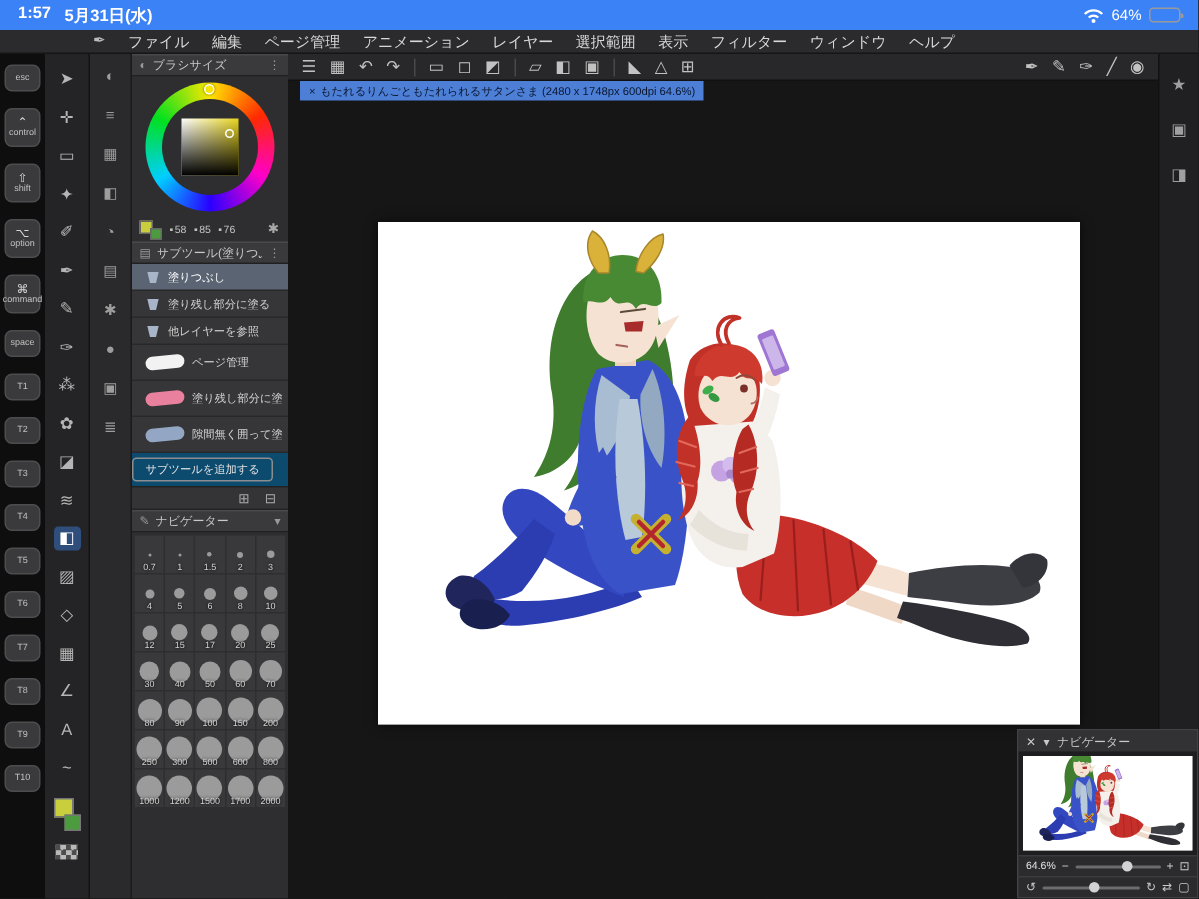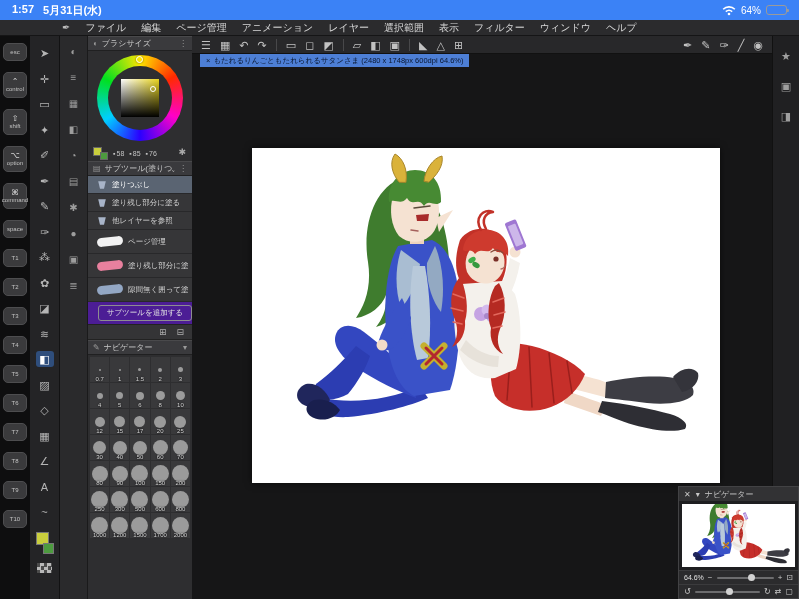--- a/index.html
+++ b/index.html
@@ -59,21 +59,21 @@
   .st-item{display:flex;align-items:center;gap:5px;height:18px;padding:0 4px 0 9px;font-size:7.5px;color:#d2d2d2;border-bottom:1px solid #28282a;background:#363638}
   .st-item.tall{height:24px}
   .st-item.selected{background:#5a6472;color:#fff}
   .st-label{white-space:nowrap;overflow:hidden}
   .st-ic{flex:none}
   .st-ic.bucket{width:10px;height:10px;background:#a8b4c8;clip-path:polygon(12% 18%,88% 18%,70% 92%,30% 92%)}
   .st-ic.stroke{width:26px;height:9px;border-radius:5px;transform:rotate(-6deg)}
   .stroke-white{background:#f2f2f2}
   .stroke-pink{background:#e8809e}
   .stroke-gray{background:#93a7c4}
-  .st-addrow{height:22px;display:flex;align-items:center;justify-content:flex-end;flex:none;background:#4c1d95}
+  .st-addrow{height:22px;display:flex;align-items:center;justify-content:flex-start;flex:none;background:#0c4a6e}
   .st-add{border:1px solid #8d8d8f;border-radius:3px;background:none;color:#e2e2e2;font-size:7.5px;padding:2px 8px}
   .st-foot{height:16px;display:flex;align-items:center;justify-content:flex-end;gap:10px;padding-right:8px;font-size:9px;color:#ababab;border-top:1px solid #222;border-bottom:1px solid #222;background:#343436;flex:none}
   .bgrid{display:grid;grid-template-columns:repeat(5,1fr);padding:2px;gap:1px;flex:none}
   .bcell{position:relative;height:25px;background:#39393b;display:flex;align-items:center;justify-content:center}
   .bdot{background:#9b9b9b;border-radius:50%}
   .bnum{position:absolute;bottom:0;left:0;right:0;text-align:center;font-size:6px;color:#d2d2d2;text-shadow:0 0 2px #000}
 
   
   .command-bar{position:absolute;left:192px;top:36px;width:580px;height:18px;background:#28282a;border-bottom:1px solid #111;display:flex;align-items:center;gap:9px;padding:0 9px;z-index:3}
   .cic{font-size:11px;color:#c2c2c2;line-height:18px}

